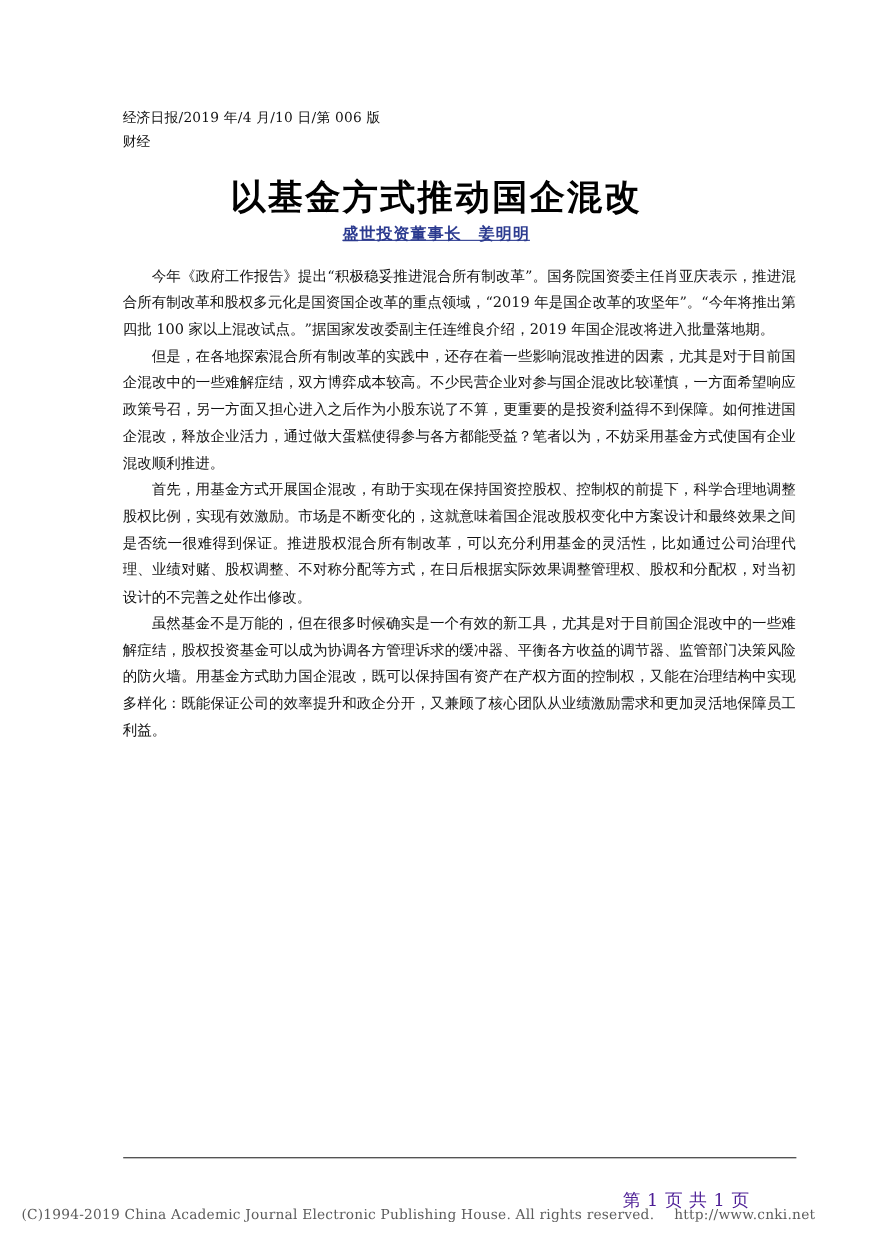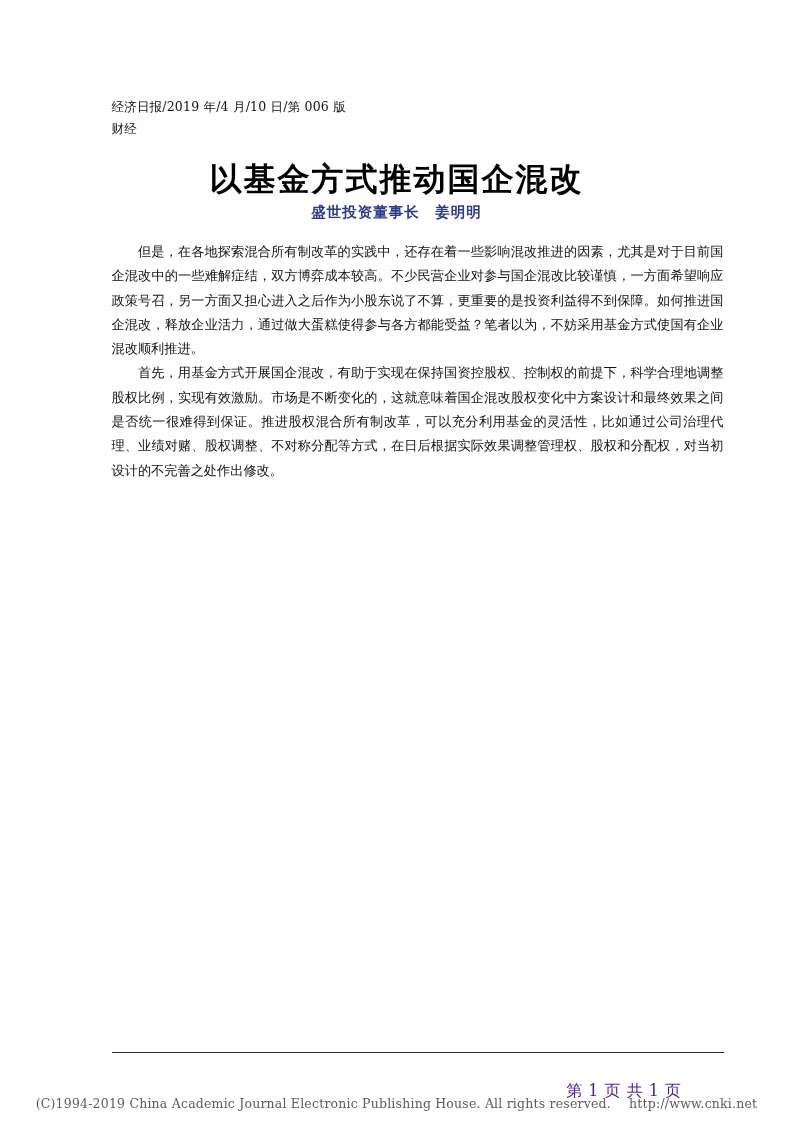--- a/index.html
+++ b/index.html
@@ -44,20 +44,21 @@
   .byline {
     position: absolute;
     left: 0;
     right: 0;
     top: 203px;
     text-align: center;
     font-size: 14.5px;
     font-weight: bold;
     color: #2b3a8f;
     letter-spacing: 1px;
+    text-decoration: underline;
   }
   .body-text {
     position: absolute;
     left: 92px;
     top: 240px;
     width: 612px;
     font-size: 13.2px;
     line-height: 24.3px;
     text-align: justify;
     text-justify: inter-ideograph;
@@ -81,21 +82,20 @@
     font-size: 16px;
     color: #4c1d95;
     letter-spacing: 0.5px;
     margin-top: 16px;
   }
   .copyright {
     position: absolute;
     left: 0;
     right: 0;
     top: 1096px;
-    text-align: center;
     font-size: 12.5px;
     color: #5c5c5c;
     font-family: "DejaVu Serif", "Liberation Serif", serif;
     letter-spacing: 0.2px;
   }
   .copyright .url {
     margin-left: 14px;
   }
 </style>
 </head>
@@ -106,22 +106,24 @@
   <div class="header-block">
     <div class="header-line">经济日报/2019 年/4 月/10 日/第 006 版</div>
     <div class="header-line">财经</div>
   </div>
 
   <div class="doc-title">以基金方式推动国企混改</div>
 
   <div class="byline">盛世投资董事长　姜明明</div>
 
   <div class="body-text">
+    <p>今年《政府工作报告》提出“积极稳妥推进混合所有制改革”。国务院国资委主任肖亚庆表示，推进混合所有制改革和股权多元化是国资国企改革的重点领域，“2019 年是国企改革的攻坚年”。“今年将推出第四批 100 家以上混改试点。”据国家发改委副主任连维良介绍，2019 年国企混改将进入批量落地期。</p>
     <p>但是，在各地探索混合所有制改革的实践中，还存在着一些影响混改推进的因素，尤其是对于目前国企混改中的一些难解症结，双方博弈成本较高。不少民营企业对参与国企混改比较谨慎，一方面希望响应政策号召，另一方面又担心进入之后作为小股东说了不算，更重要的是投资利益得不到保障。如何推进国企混改，释放企业活力，通过做大蛋糕使得参与各方都能受益？笔者以为，不妨采用基金方式使国有企业混改顺利推进。</p>
     <p>首先，用基金方式开展国企混改，有助于实现在保持国资控股权、控制权的前提下，科学合理地调整股权比例，实现有效激励。市场是不断变化的，这就意味着国企混改股权变化中方案设计和最终效果之间是否统一很难得到保证。推进股权混合所有制改革，可以充分利用基金的灵活性，比如通过公司治理代理、业绩对赌、股权调整、不对称分配等方式，在日后根据实际效果调整管理权、股权和分配权，对当初设计的不完善之处作出修改。</p>
+    <p>虽然基金不是万能的，但在很多时候确实是一个有效的新工具，尤其是对于目前国企混改中的一些难解症结，股权投资基金可以成为协调各方管理诉求的缓冲器、平衡各方收益的调节器、监管部门决策风险的防火墙。用基金方式助力国企混改，既可以保持国有资产在产权方面的控制权，又能在治理结构中实现多样化：既能保证公司的效率提升和政企分开，又兼顾了核心团队从业绩激励需求和更加灵活地保障员工利益。</p>
   </div>
 
   <div class="footer-rule"></div>
 
   <div class="page-num">第 1 页  共 1 页</div>
 
   <div class="copyright">
     <span>(C)1994-2019 China Academic Journal Electronic Publishing House. All rights reserved.</span>
     <span class="url">http://www.cnki.net</span>
   </div>

